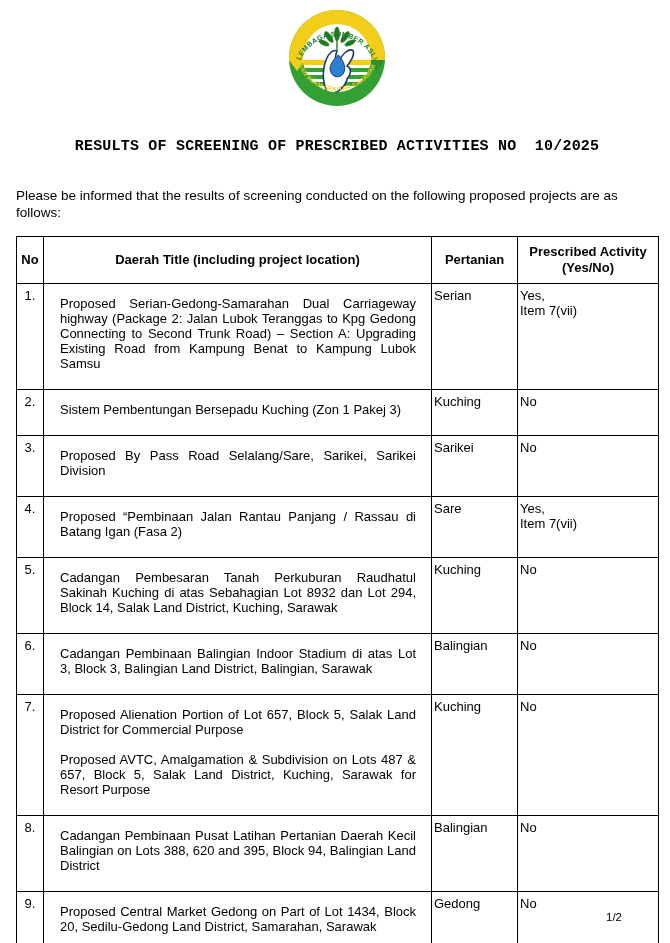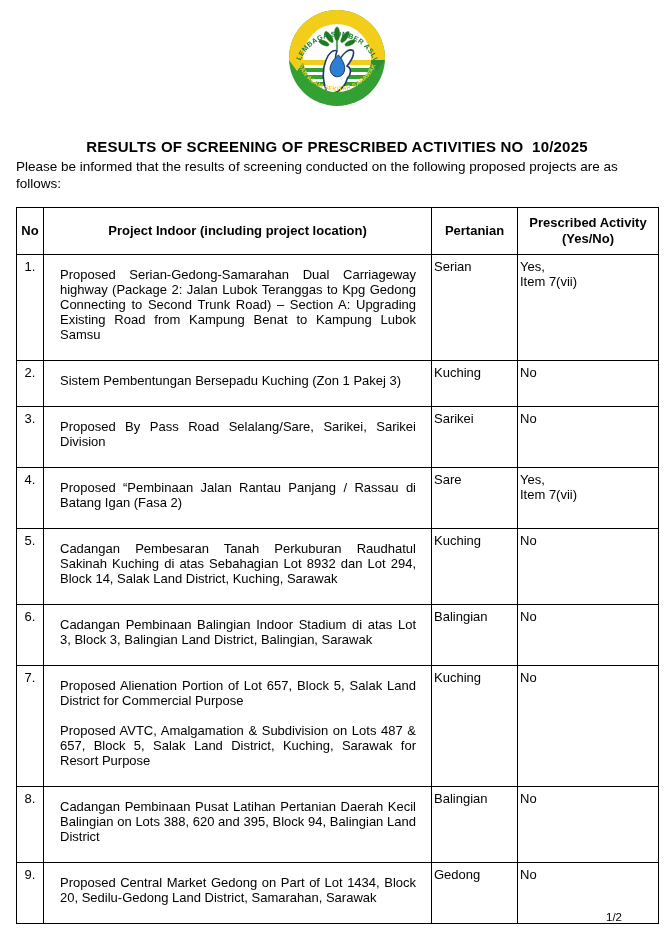--- a/index.html
+++ b/index.html
@@ -9,23 +9,24 @@
   }
   .page { box-sizing: border-box; width: 670px; height: 943px; padding: 8px 12px 0 16px; position: relative; }
 
   .logo-wrap { display: flex; justify-content: center; margin-bottom: 0; }
   .logo-wrap svg { width: 100px; height: 100px; }
 
   .doc-title {
     margin: 30px 0 0 0; text-align: center;
     font-size: 15px; font-weight: bold; letter-spacing: 0.2px;
     white-space: pre-wrap;
+    font-family: Liberation Mono, monospace;
   }
   .intro {
-    margin: 3px 0 0 0; font-size: 13.5px; line-height: 17px; width: 642px;
+    margin: 32px 0 0 0; font-size: 13.5px; line-height: 17px; width: 642px;
   }
 
   table.results {
     margin-top: 15px; border-collapse: collapse; table-layout: fixed;
     width: 642px; font-size: 13px;
   }
   table.results th, table.results td { border: 1px solid #000; vertical-align: top; }
   table.results th {
     font-weight: bold; text-align: center; vertical-align: middle;
     padding: 7px 3px; line-height: 16px; font-size: 13px;
@@ -103,21 +104,21 @@
   <table class="results">
     <colgroup>
       <col style="width:27px">
         <col style="width:388px">
         <col style="width:86px">
         <col style="width:141px">
     </colgroup>
     <thead>
       <tr>
         <th>No</th>
-        <th>Project Indoor (including project location)</th>
+        <th>Daerah Title (including project location)</th>
         <th>Pertanian</th>
         <th class="preline">Prescribed Activity
 (Yes/No)</th>
       </tr>
     </thead>
     <tbody>
         <tr>
           <td class="no">1.</td>
           <td class="title">
             <p>Proposed Serian-Gedong-Samarahan Dual Carriageway highway (Package 2: Jalan Lubok Teranggas to Kpg Gedong Connecting to Second Trunk Road) – Section A: Upgrading Existing Road from Kampung Benat to Kampung Lubok Samsu</p>

